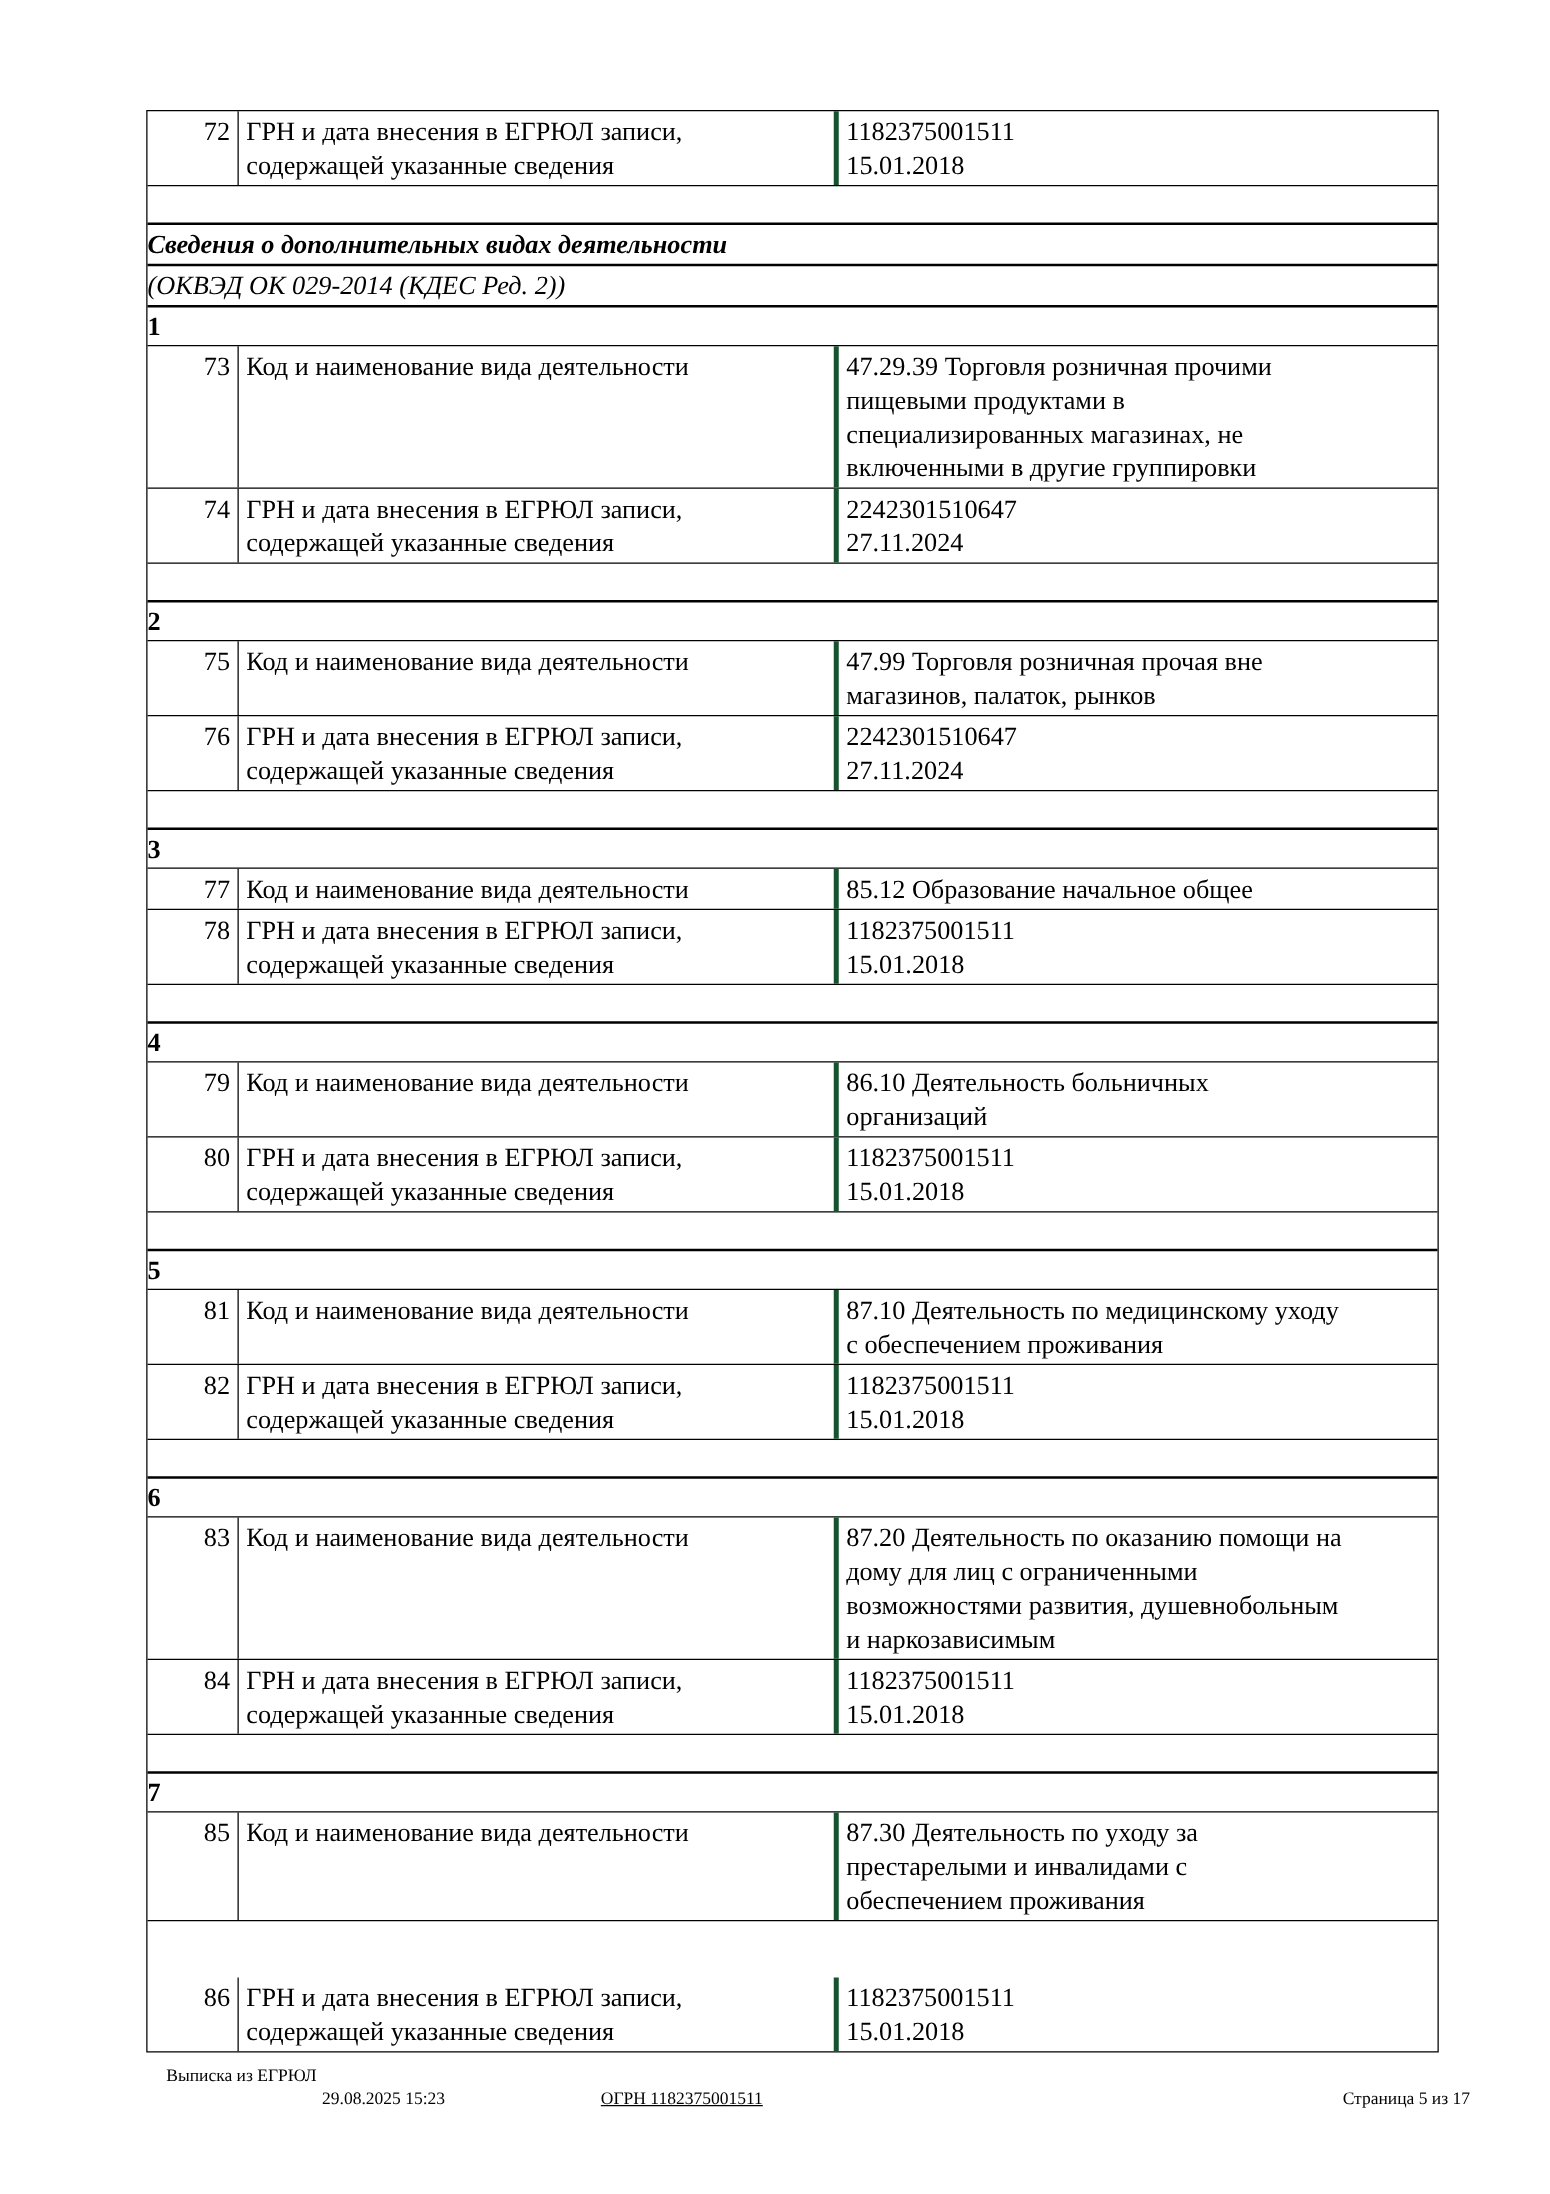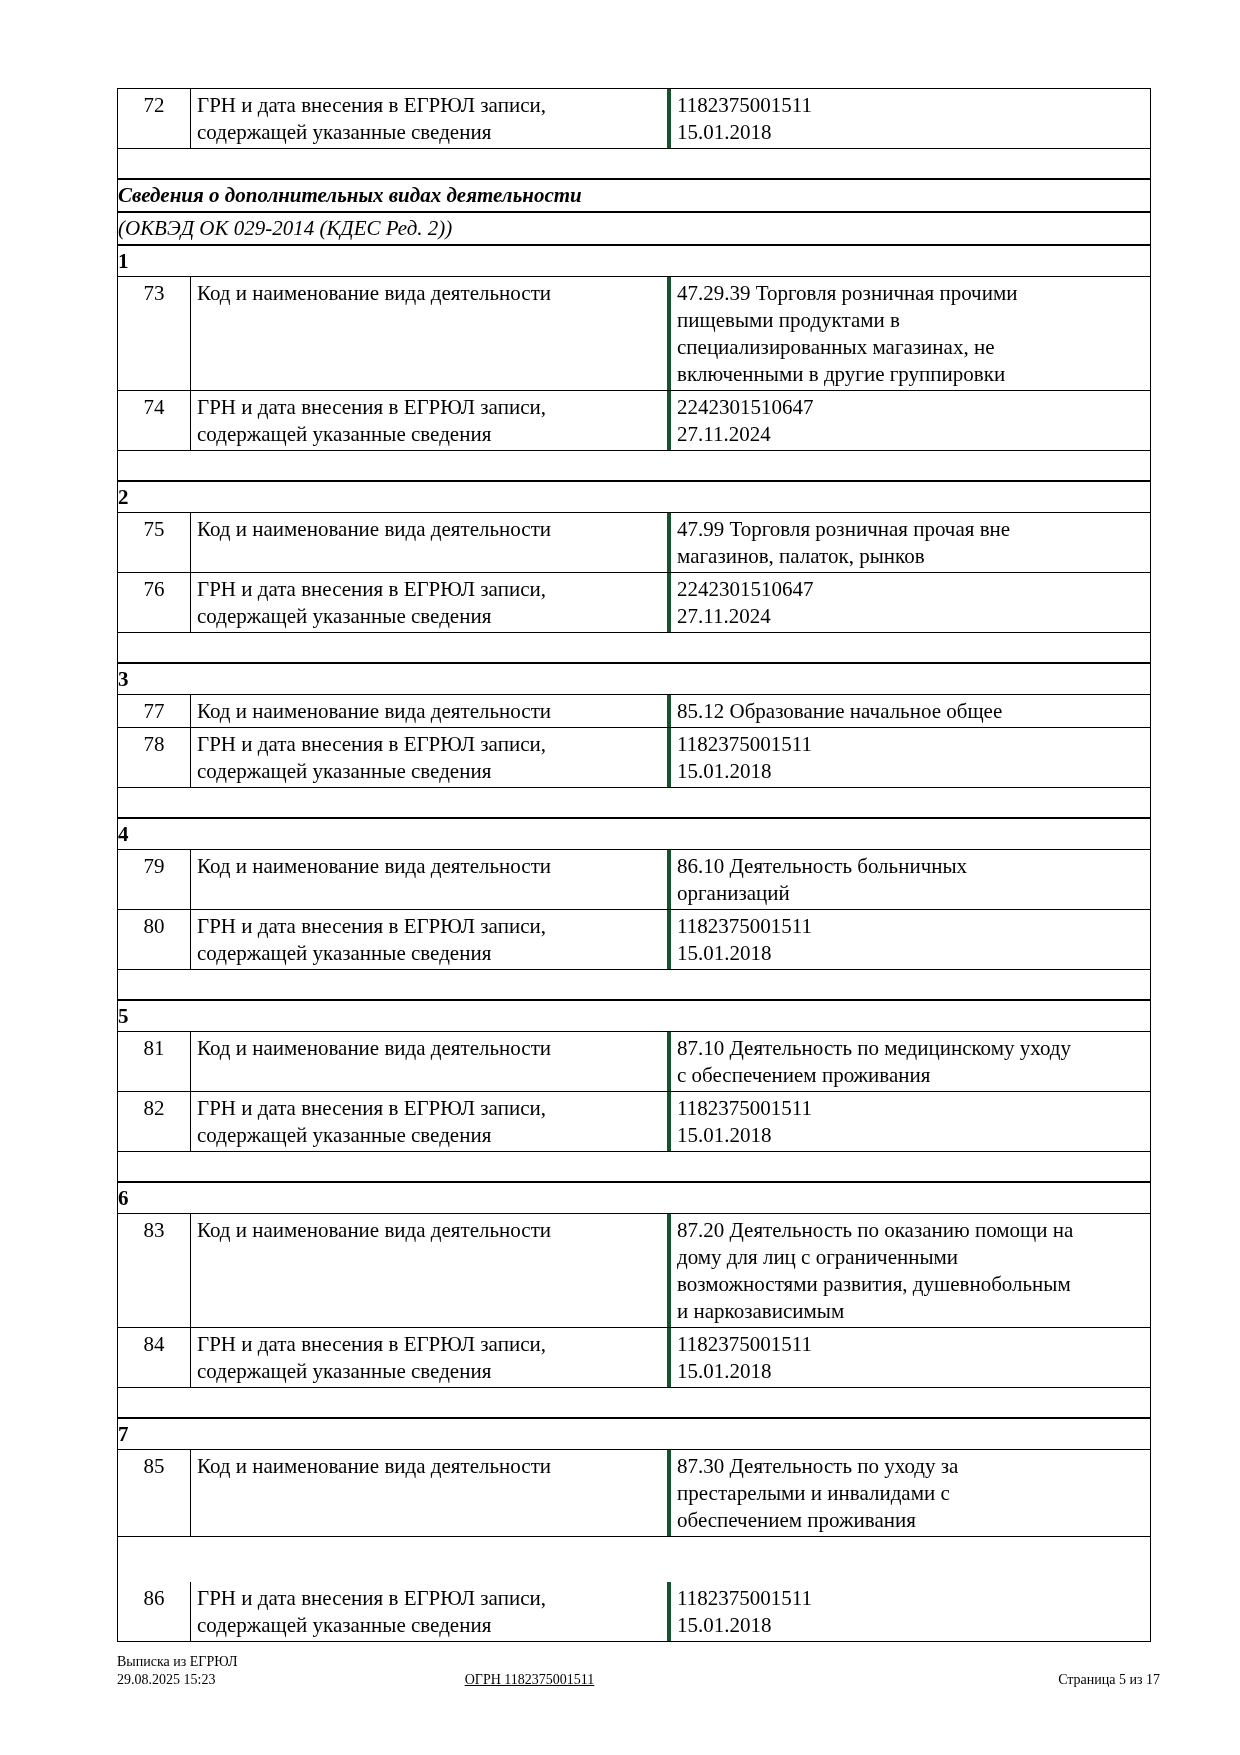--- a/index.html
+++ b/index.html
@@ -27,30 +27,30 @@
   }
   .sec-head { font-size: 21px; font-weight: bold; font-style: italic; border-bottom-width: 2px; }
   .sec-sub  { font-size: 21px; font-style: italic; border-bottom-width: 2px; }
   .sec-num  { font-size: 21px; font-weight: bold; min-height: 31px; }
 
   .cell {
     padding: 3px 6px 2px 6px;
     font-size: 21px; line-height: 27px;
     white-space: pre-line;
   }
-  .c-num   { flex: 0 0 73px; text-align: center; border-right: 1px solid #000; white-space: normal; }
+  .c-num   { flex: 0 0 73px; text-align: right; border-right: 1px solid #000; white-space: normal; }
   .c-label { flex: 0 0 480px; border-right: 4px solid #14532d; }
   .c-value { flex: 1 1 auto; }
 
   .footer {
-    position: absolute; left: 117px; top: 1653px; width: 1043px;
+    position: absolute; left: 133px; top: 1653px; width: 1043px;
     font-size: 14px; line-height: 18px;
   }
   .footer-line2 { display: flex; }
-  .footer-line2 .f-left   { flex: 1; text-align: left; }
+  .footer-line2 .f-left   { flex: 1; text-align: center; }
   .footer-line2 .f-center { flex: 1; text-align: left; text-decoration: underline; }
   .footer-line2 .f-right  { flex: 1; text-align: right; }
 </style>
 </head>
 <body>
 
 <div class="page">
   <div class="doc-table">
 
     <div class="row">

